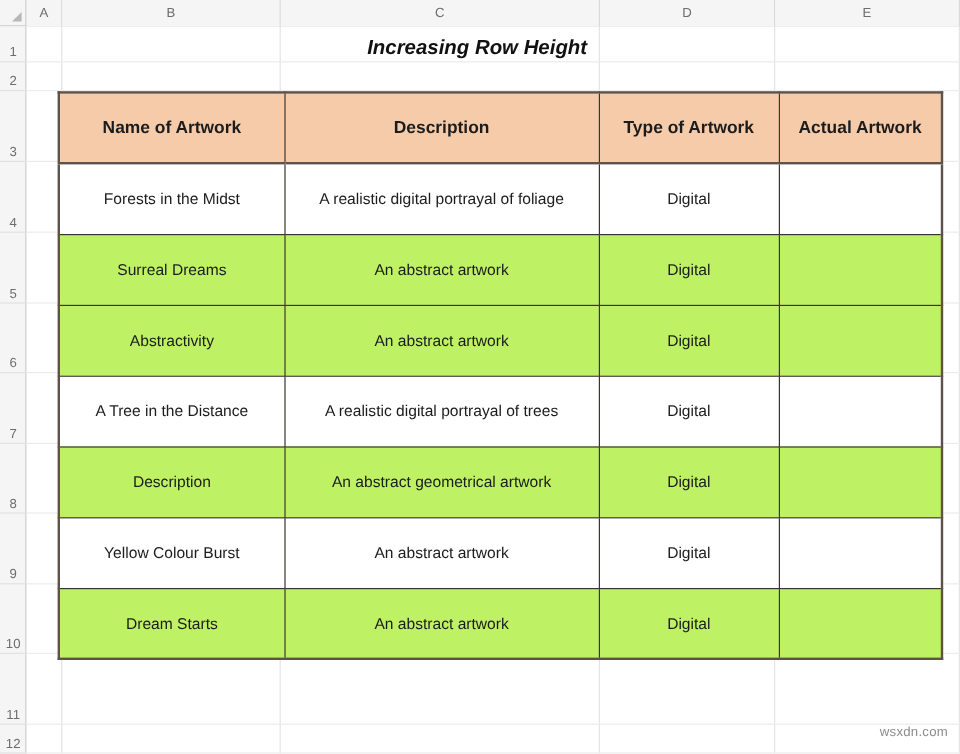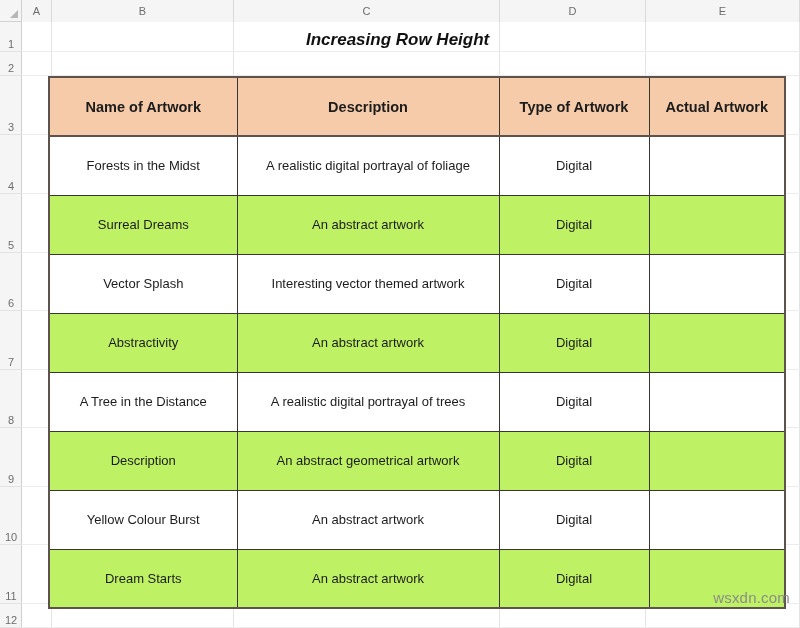--- a/index.html
+++ b/index.html
@@ -151,22 +151,22 @@
 
   .col-name   { width: 188px; }
   .col-desc   { width: 262px; }
   .col-type   { width: 150px; }
   .col-actual { width: 136px; }
 
   
   .watermark {
     position: absolute;
     right: 10px;
-    bottom: 22px;
-    font-size: 15px;
+    bottom: 12px;
+    font-size: 11px;
     color: #8c8c8c;
     letter-spacing: 0.2px;
   }
 </style>
 </head>
 <body>
 
 <div class="sheet">
 
   <div id="grid-lines">
@@ -266,26 +266,20 @@
           <td>A realistic digital portrayal of  foliage</td>
           <td>Digital</td>
           <td></td>
         </tr>
         <tr class="band">
           <td>Surreal Dreams</td>
           <td>An abstract artwork</td>
           <td>Digital</td>
           <td></td>
         </tr>
-        <tr>
-          <td>Vector Splash</td>
-          <td>Interesting vector themed artwork</td>
-          <td>Digital</td>
-          <td></td>
-        </tr>
         <tr class="band">
           <td>Abstractivity</td>
           <td>An abstract artwork</td>
           <td>Digital</td>
           <td></td>
         </tr>
         <tr>
           <td>A Tree in the Distance</td>
           <td>A realistic digital portrayal of trees</td>
           <td>Digital</td>

